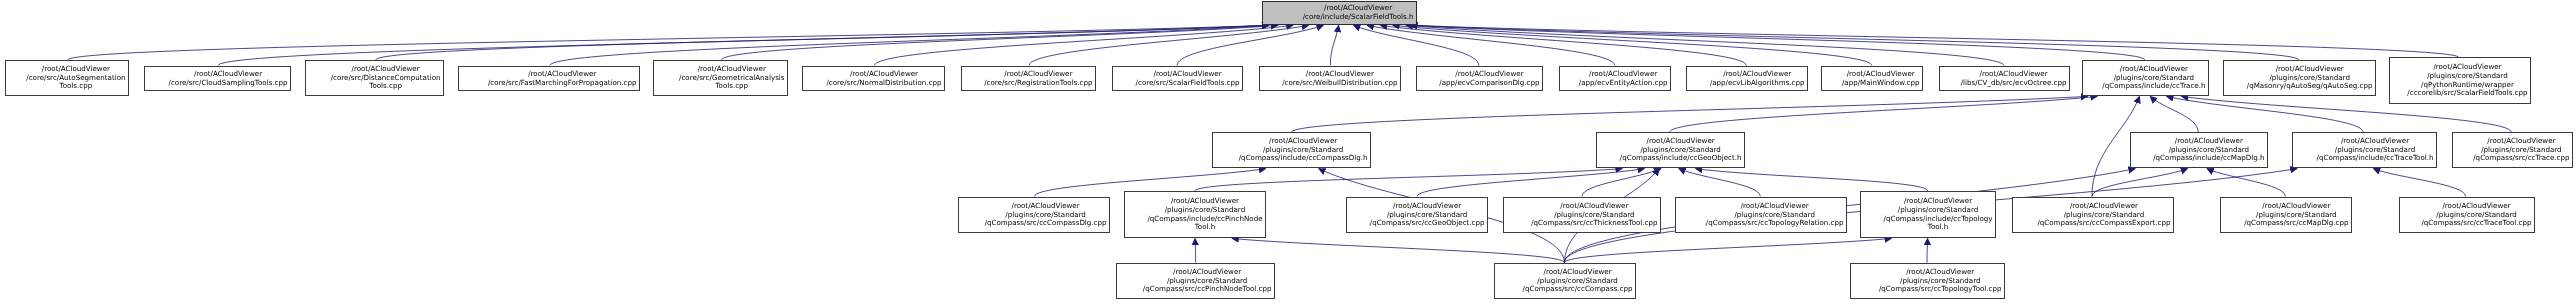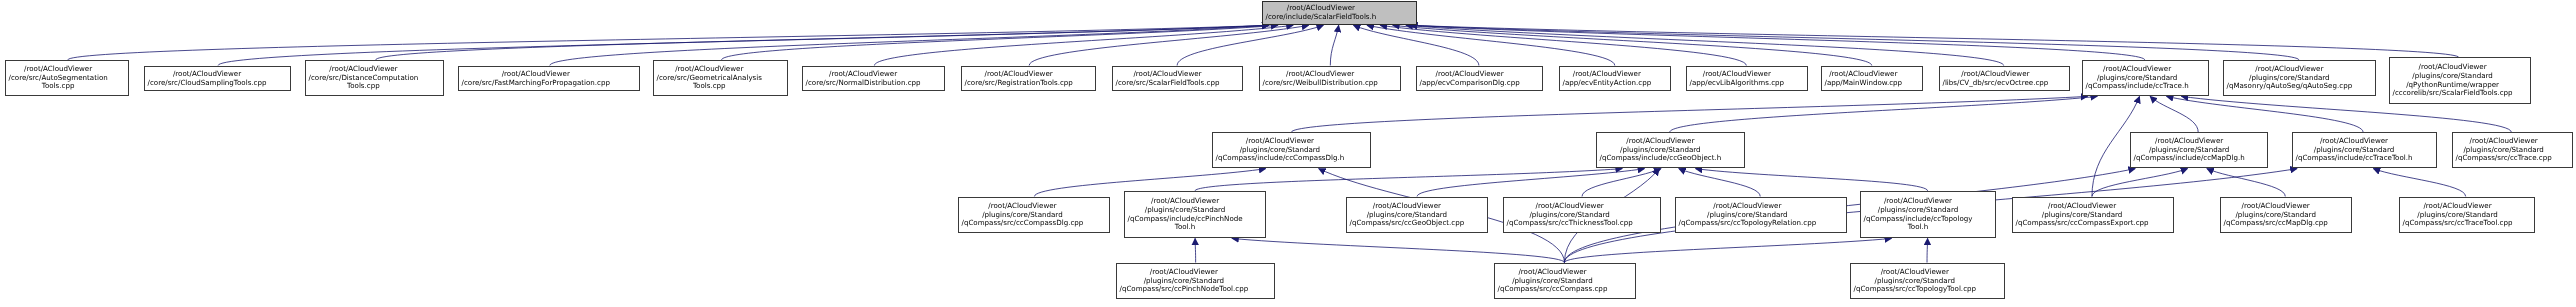--- a/index.html
+++ b/index.html
@@ -20,21 +20,21 @@
     left: 0; top: 0;
     width: 2576px; height: 307px;
   }
   .gnode {
     position: absolute;
     box-sizing: border-box;
     background: #ffffff;
     border: 0.6px solid #3a3a3a;
     display: flex;
     align-items: center;
-    justify-content: flex-start;
+    justify-content: flex-end;
     text-align: center;
     cursor: pointer;
   }
   .gnode .nlabel {
     font-size: 7.1px;
     line-height: 1.22;
     color: #000000;
     white-space: pre-line;
     padding: 0.6px 2.5px;
   }

